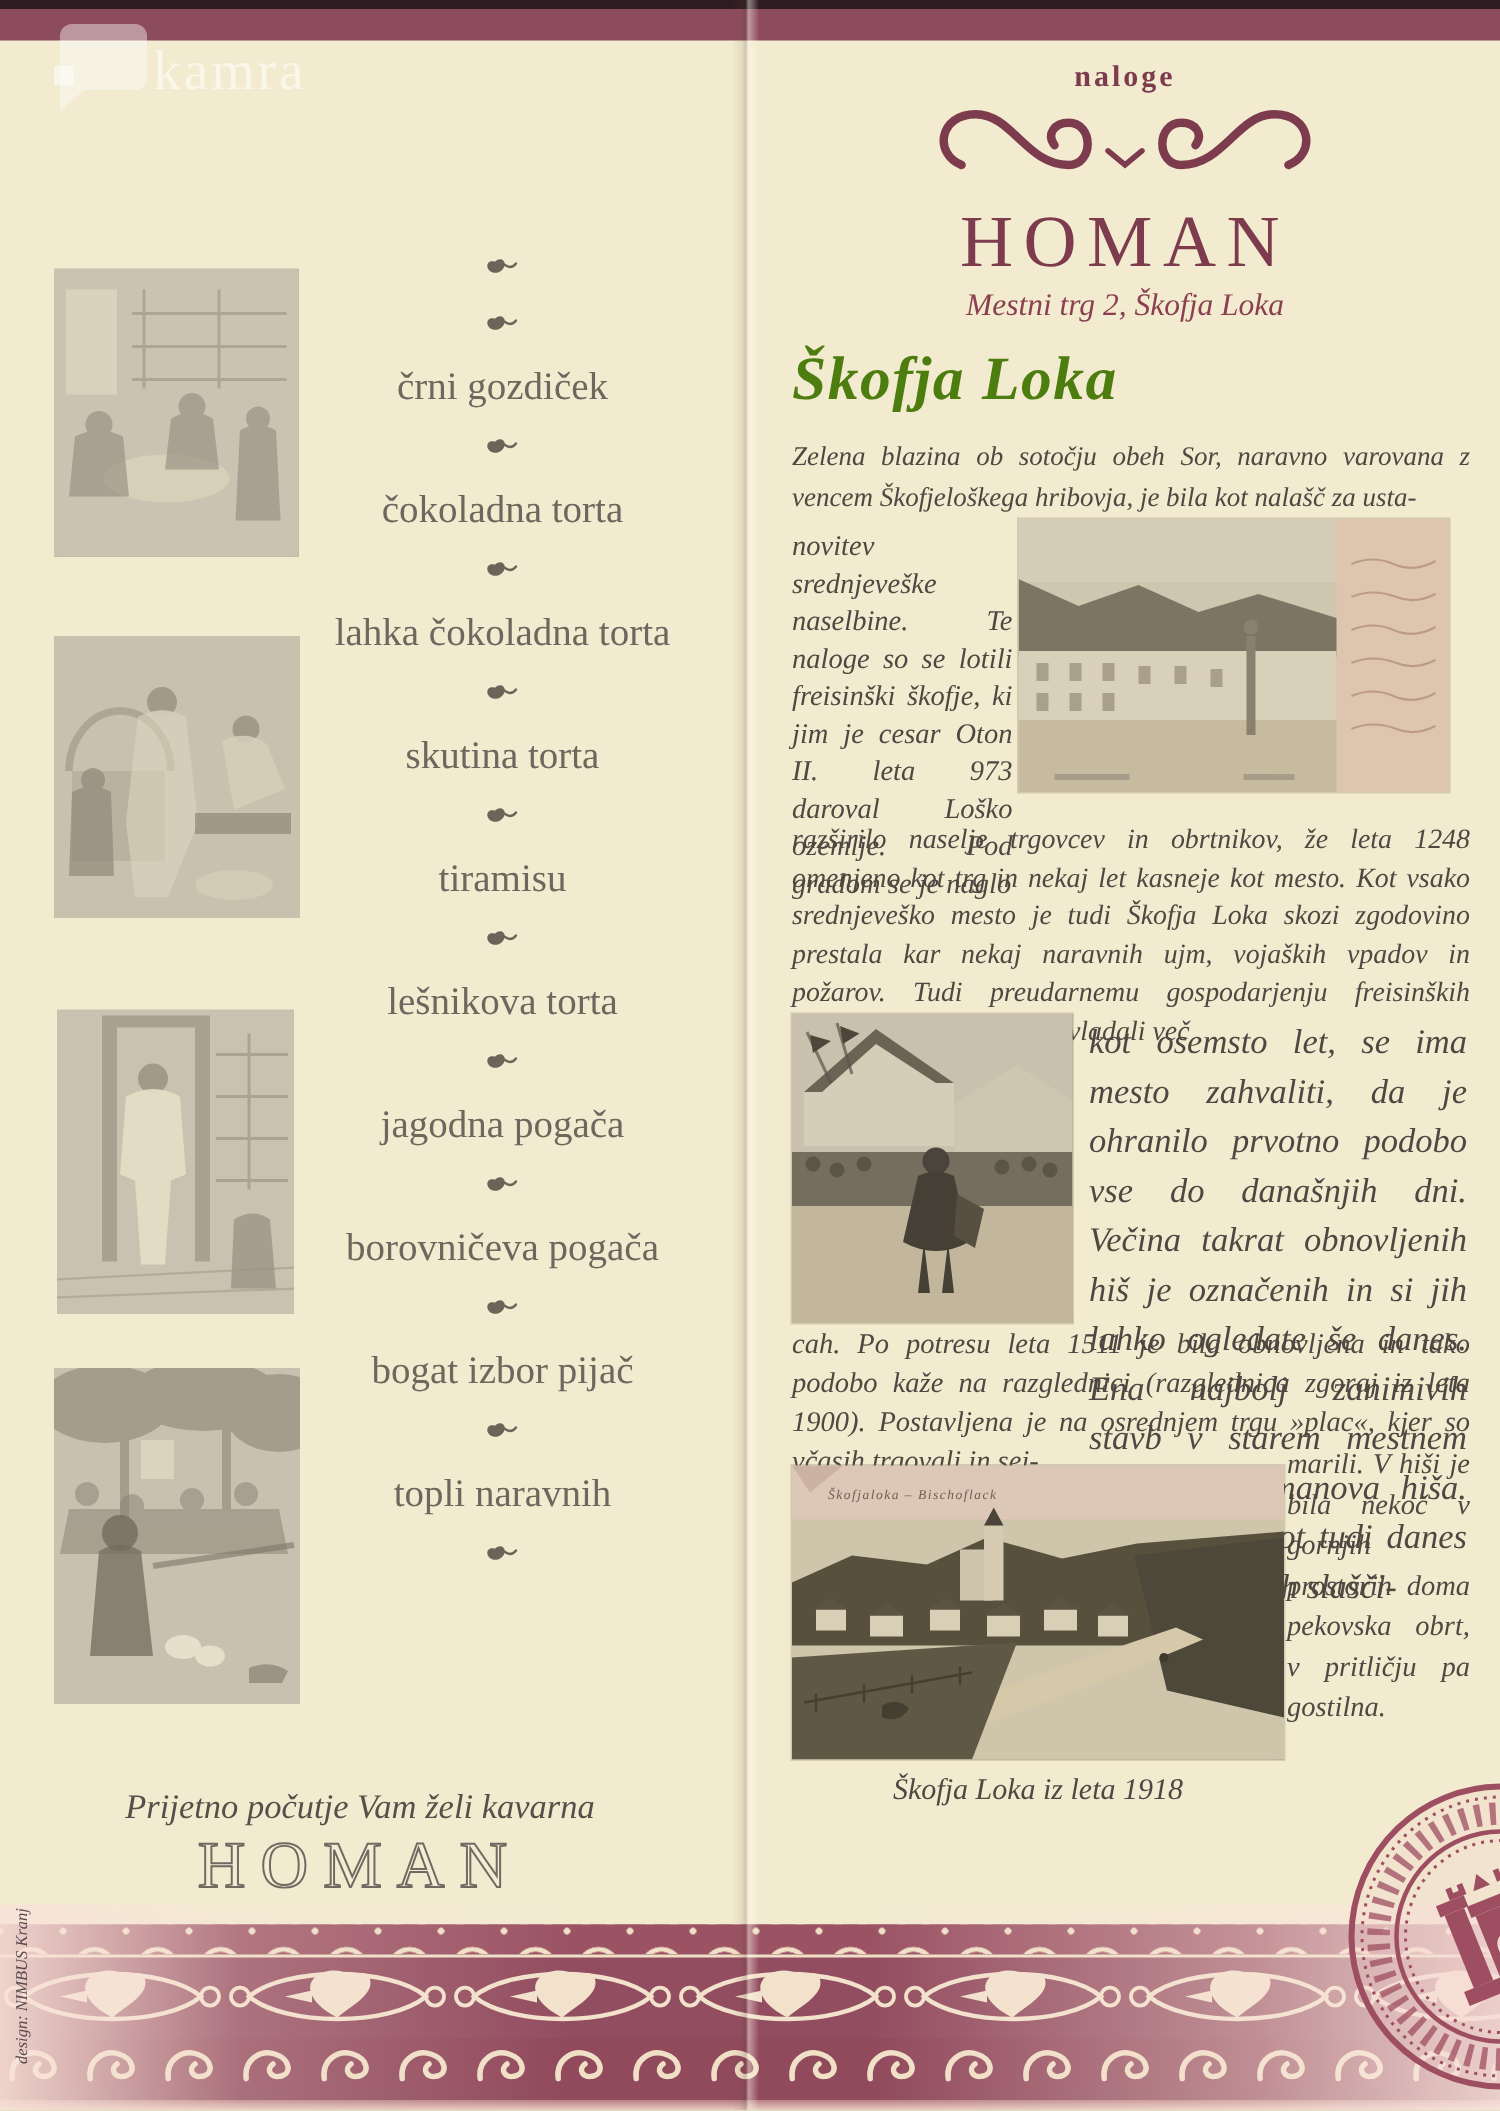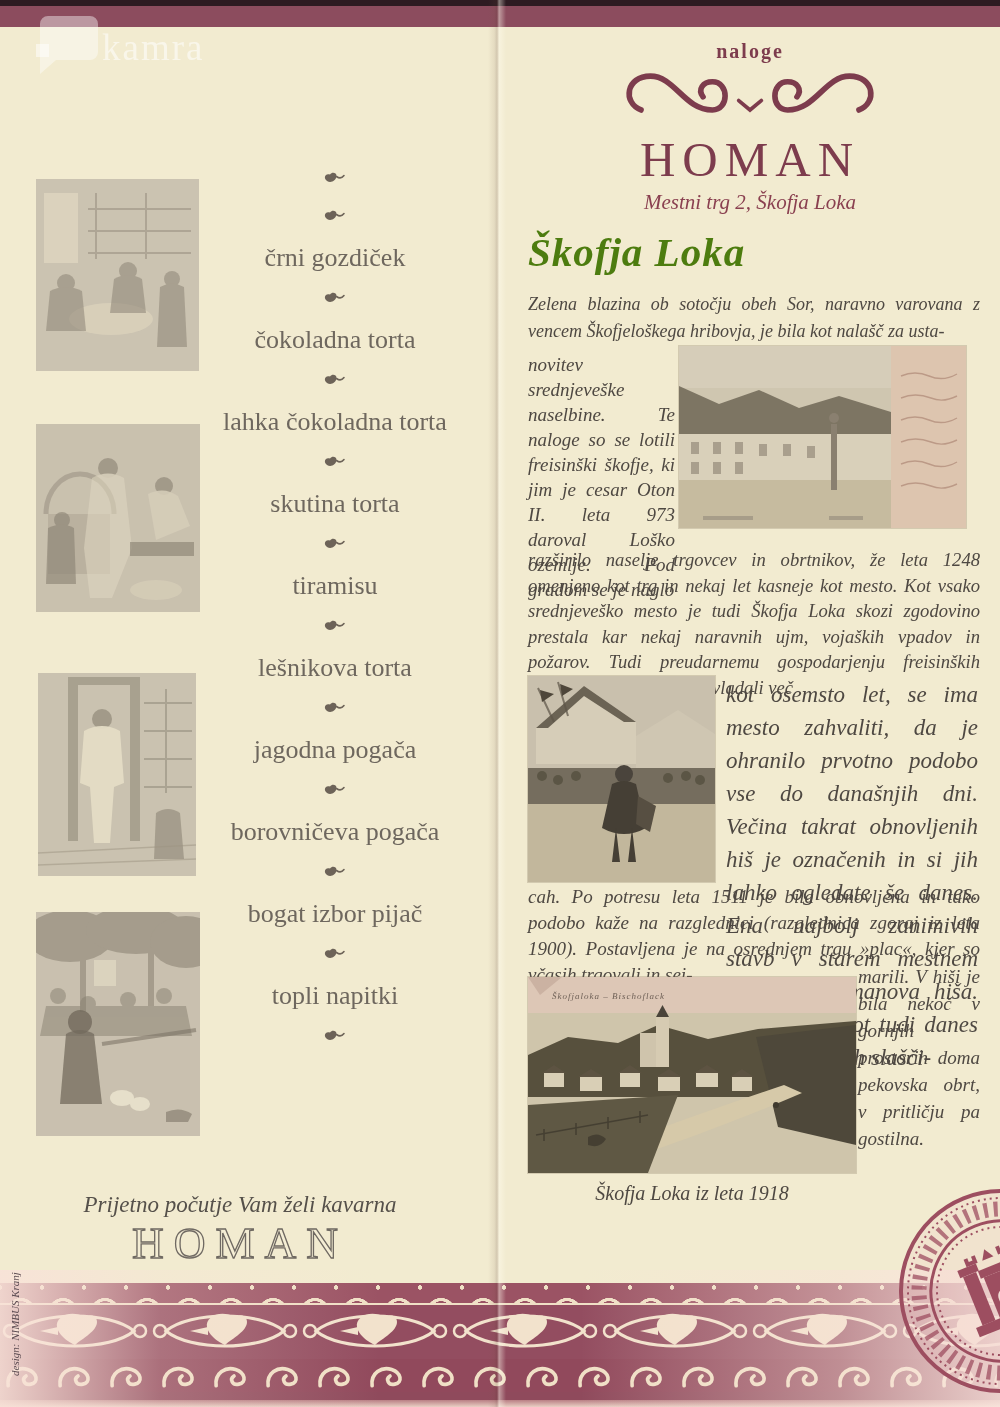--- a/index.html
+++ b/index.html
@@ -275,21 +275,21 @@
         <svg width="24" height="14">
           <use href="#motif-menuleaf"></use>
         </svg>
       </div>
     <div class="menu-item">bogat izbor pijač</div>
     <div class="menu-orn">
         <svg width="24" height="14">
           <use href="#motif-menuleaf"></use>
         </svg>
       </div>
-    <div class="menu-item">topli napitki</div>
+    <div class="menu-item">topli naravnih</div>
     <div class="menu-orn">
         <svg width="24" height="14">
           <use href="#motif-menuleaf"></use>
         </svg>
       </div>
   </div>
 
   <div class="abs tagline">Prijetno počutje Vam želi kavarna</div>
   <div class="abs brand-outline">HOMAN</div>
 

